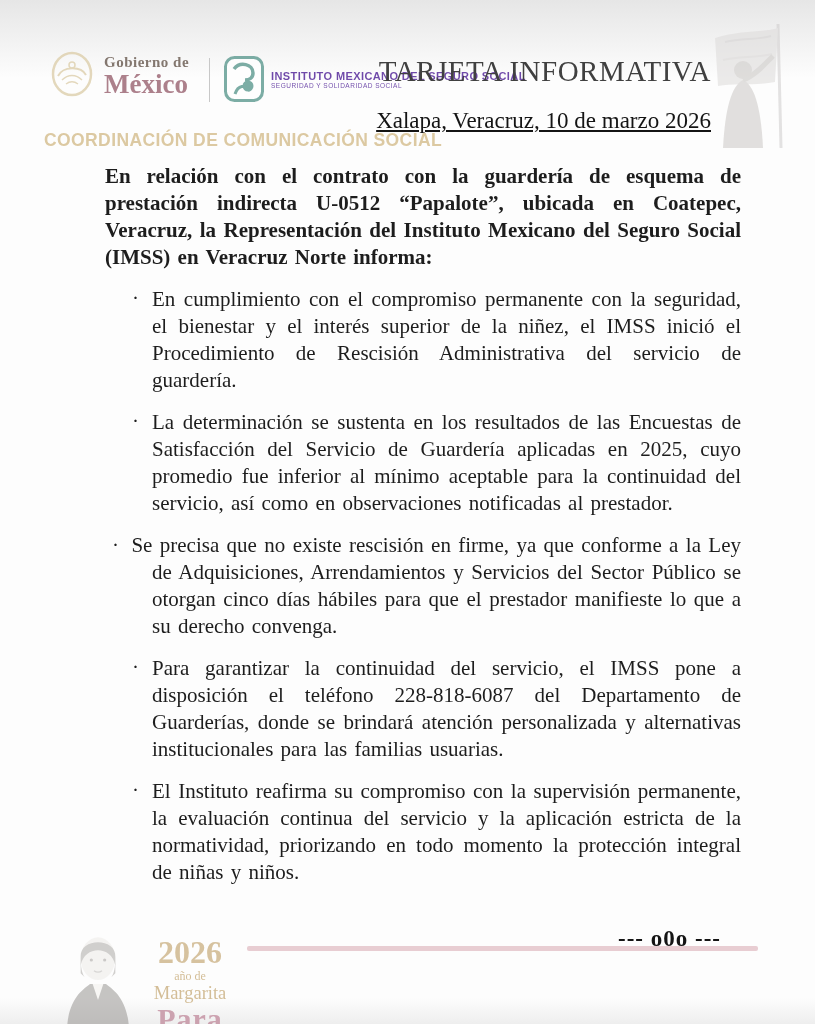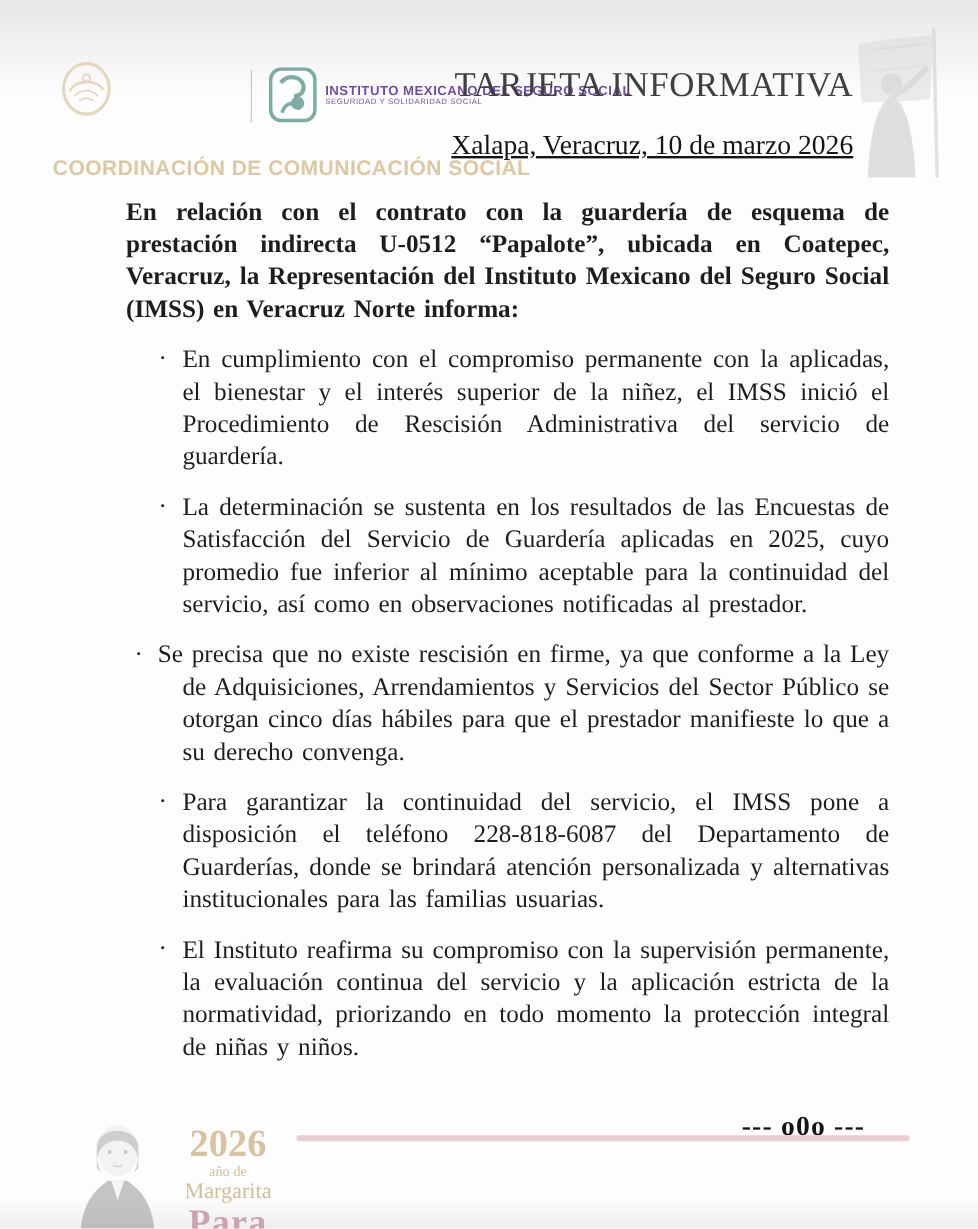--- a/index.html
+++ b/index.html
@@ -69,20 +69,24 @@
 
   <div class="gob-logo">
     <span>
       <svg width="44" height="48" viewBox="0 0 44 48">
         <ellipse cx="22" cy="24" rx="19" ry="21" fill="none" stroke="#ded0ae" stroke-width="2.5"></ellipse>
         <path d="M8,26 C13,16 31,16 36,25" fill="none" stroke="#ded0ae" stroke-width="2"></path>
         <path d="M12,30 C18,24 26,24 32,30 M16,34 C20,31 24,31 28,34" fill="none" stroke="#ded0ae" stroke-width="1.5"></path>
         <circle cx="22" cy="15" r="3" fill="none" stroke="#ded0ae" stroke-width="1.5"></circle>
       </svg>
     </span>
+    <span class="gob-text">
+      <div class="gob-line1">Gobierno de</div>
+      <div class="gob-line2">México</div>
+    </span>
   </div>
 
   <div class="logo-divider"></div>
 
   <div class="imss-logo">
     <span>
       <svg width="40" height="46" viewBox="0 0 40 46">
         <rect x="1.5" y="1.5" width="37" height="43" rx="9" fill="#ffffff" stroke="#5d9a90" stroke-width="3"></rect>
         <path d="M10,13 C16,5 29,8 29,17 C29,22 25,24 21,24" fill="none" stroke="#5d9a90" stroke-width="3.5"></path>
         <circle cx="24" cy="30" r="5.5" fill="#5d9a90"></circle>
@@ -100,21 +104,21 @@
     <div class="doc-date">Xalapa, Veracruz, 10 de marzo 2026</div>
   </div>
 
   <div class="department">COORDINACIÓN DE COMUNICACIÓN SOCIAL</div>
 
   <div class="content">
     <div class="intro">En relación con el contrato con la guardería de esquema de prestación indirecta U-0512 “Papalote”, ubicada en Coatepec, Veracruz, la Representación del Instituto Mexicano del Seguro Social (IMSS) en Veracruz Norte informa:</div>
 
     <div class="bullet">
       <span class="marker">·</span>
-      <span>En cumplimiento con el compromiso permanente con la aplicadas, el bienestar y el interés superior de la niñez, el IMSS inició el Procedimiento de Rescisión Administrativa del servicio de guardería.</span>
+      <span>En cumplimiento con el compromiso permanente con la seguridad, el bienestar y el interés superior de la niñez, el IMSS inició el Procedimiento de Rescisión Administrativa del servicio de guardería.</span>
     </div>
 
     <div class="bullet">
       <span class="marker">·</span>
       <span>La determinación se sustenta en los resultados de las Encuestas de Satisfacción del Servicio de Guardería aplicadas en 2025, cuyo promedio fue inferior al mínimo aceptable para la continuidad del servicio, así como en observaciones notificadas al prestador.</span>
     </div>
 
     <div class="bullet b3">
       <span class="marker">·</span>
       <span>Se precisa que no existe rescisión en firme, ya que conforme a la Ley de Adquisiciones, Arrendamientos y Servicios del Sector Público se otorgan cinco días hábiles para que el prestador manifieste lo que a su derecho convenga.</span>

